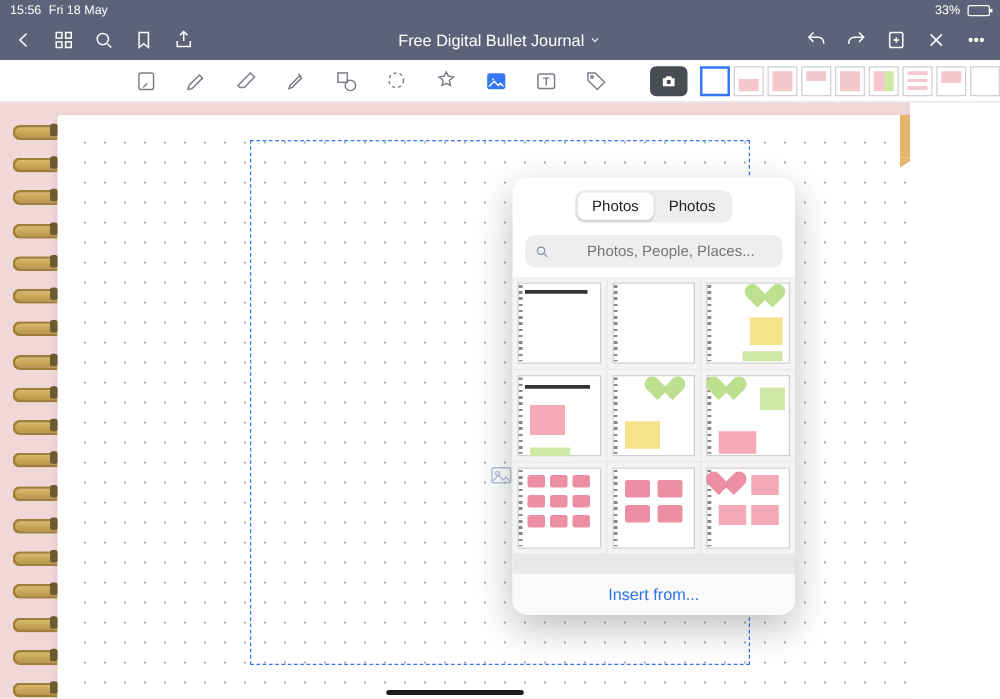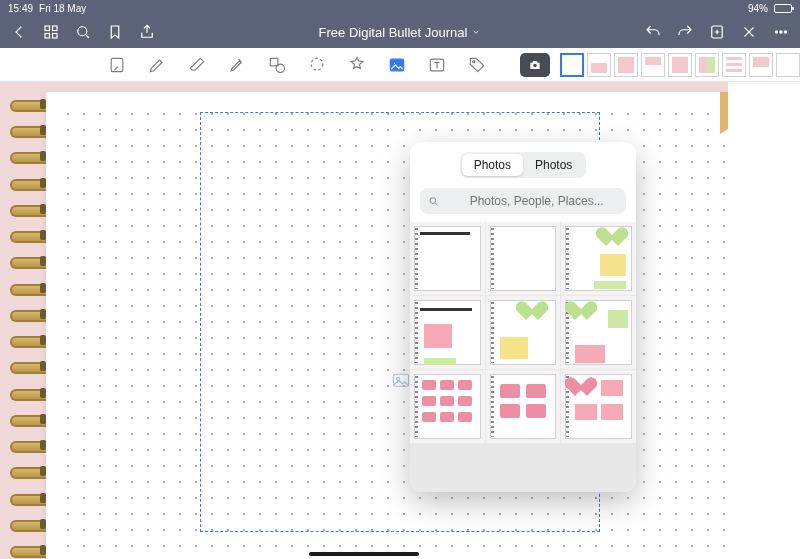--- a/index.html
+++ b/index.html
@@ -70,30 +70,30 @@
   .note.green { background:#cfe8a6; }
   .bar { position:absolute; height:3px; background:#333; }
   .pink-tile { position:absolute; background:#ec8fa4; border-radius:2px; }
   .footer { height:34px; border-top:1px solid #e2e2e6; display:flex; align-items:center; justify-content:center; font-size:13px; color:#2d72e5; background:#fafafa; }
 </style>
 </head>
 <body>
 
 <div class="statusbar">
   <div class="left">
-    <span>15:49</span>
+    <span>15:56</span>
     <span>Fri 18 May</span>
   </div>
   <div class="right">
     <span>
       <svg viewBox="0 0 24 24">
           <path d="M3 9c5-5 13-5 18 0M6 12c3.3-3.3 8.7-3.3 12 0M9 15c1.7-1.7 4.3-1.7 6 0M12 18h0" stroke="#fff" fill="none" stroke-width="1.8" stroke-linecap="round"></path>
         </svg>
     </span>
-    <span>94%</span>
+    <span>33%</span>
     <span class="battery"><span class="fill"></span></span>
   </div>
 </div>
 
 <div class="navbar">
   <div class="endgroup">
     <span class="nav-icon">
         <svg viewBox="0 0 24 24">
           <path d="M15 5l-7 7 7 7"></path>
         </svg>
@@ -371,16 +371,17 @@
         <div class="mock-page"></div>
           <div class="mock-spiral"></div>
         <div class="heart" style="left:14px;top:8px">
             <style>.cell:last-child .heart::before,.cell:last-child .heart::after{background:#ec8fa4}</style>
           </div>
         <div class="note" style="left:40px;top:10px;width:22px;height:16px"></div>
         <div class="note" style="left:14px;top:34px;width:22px;height:16px"></div>
         <div class="note" style="left:40px;top:34px;width:22px;height:16px"></div>
       </div>
     </div>
+    <div class="footer">Insert from...</div>
   </div>
 
   <div class="homebar"></div>
 </div>
 
 </body></html>

